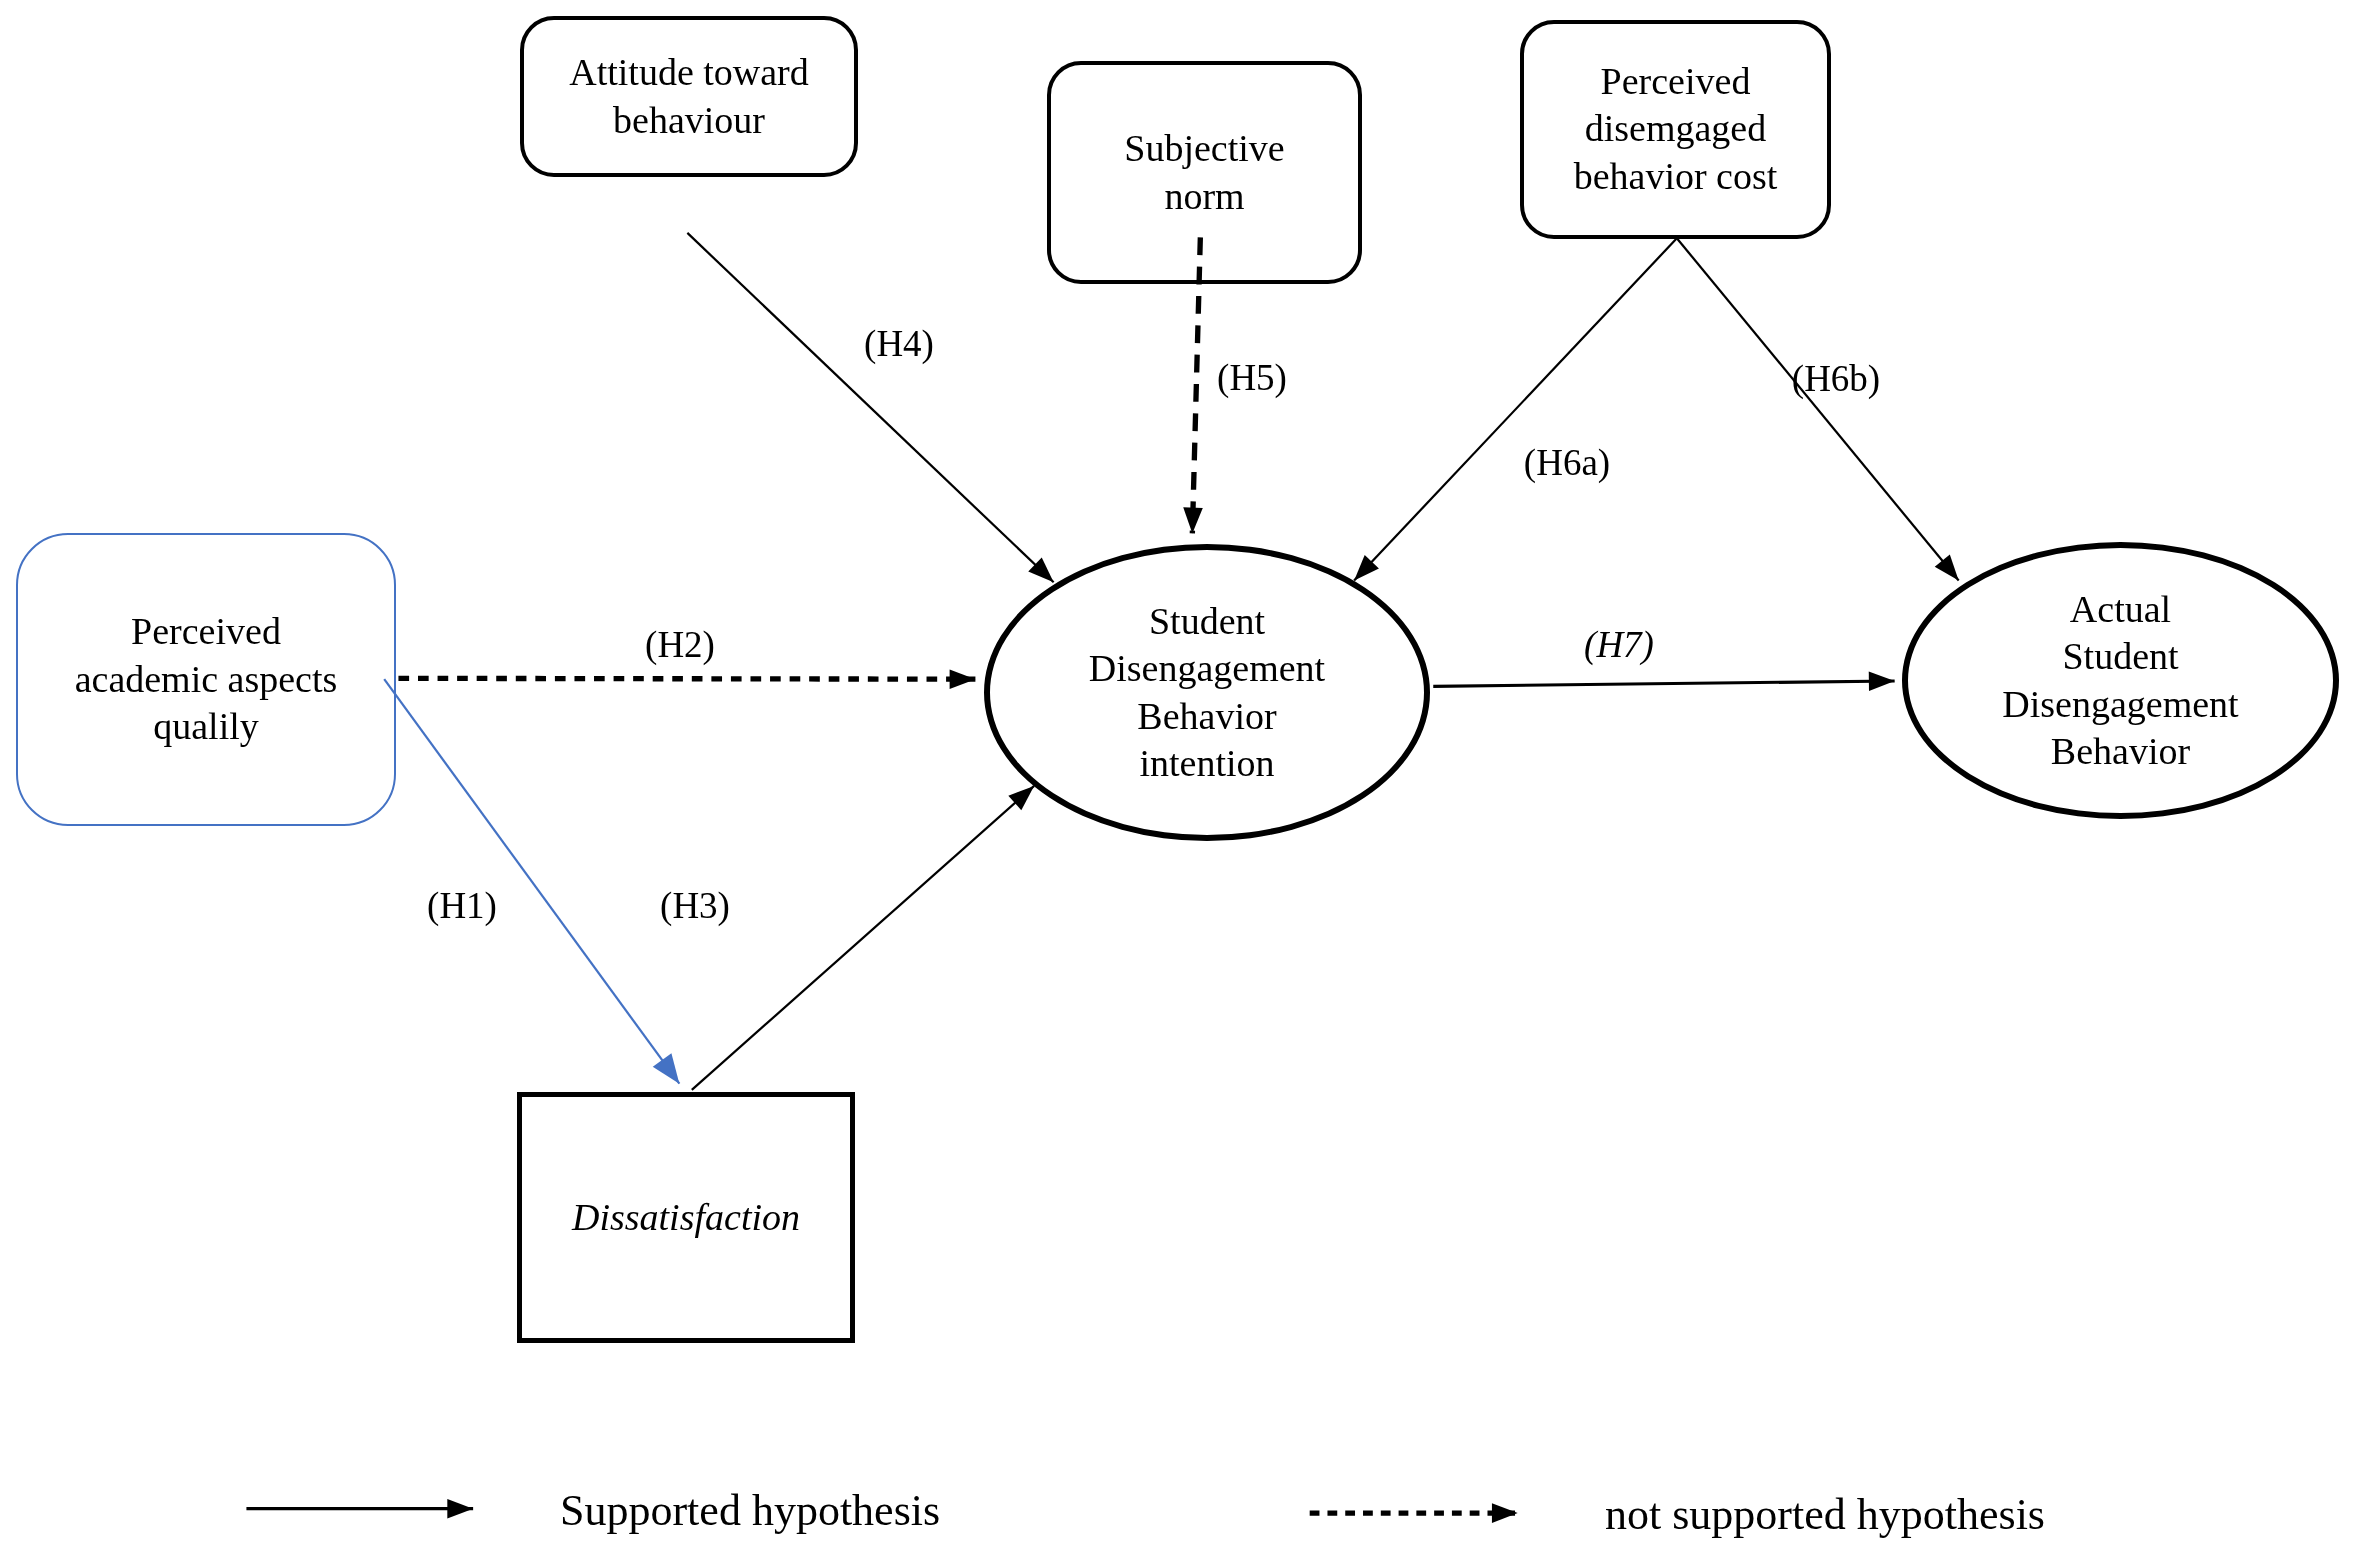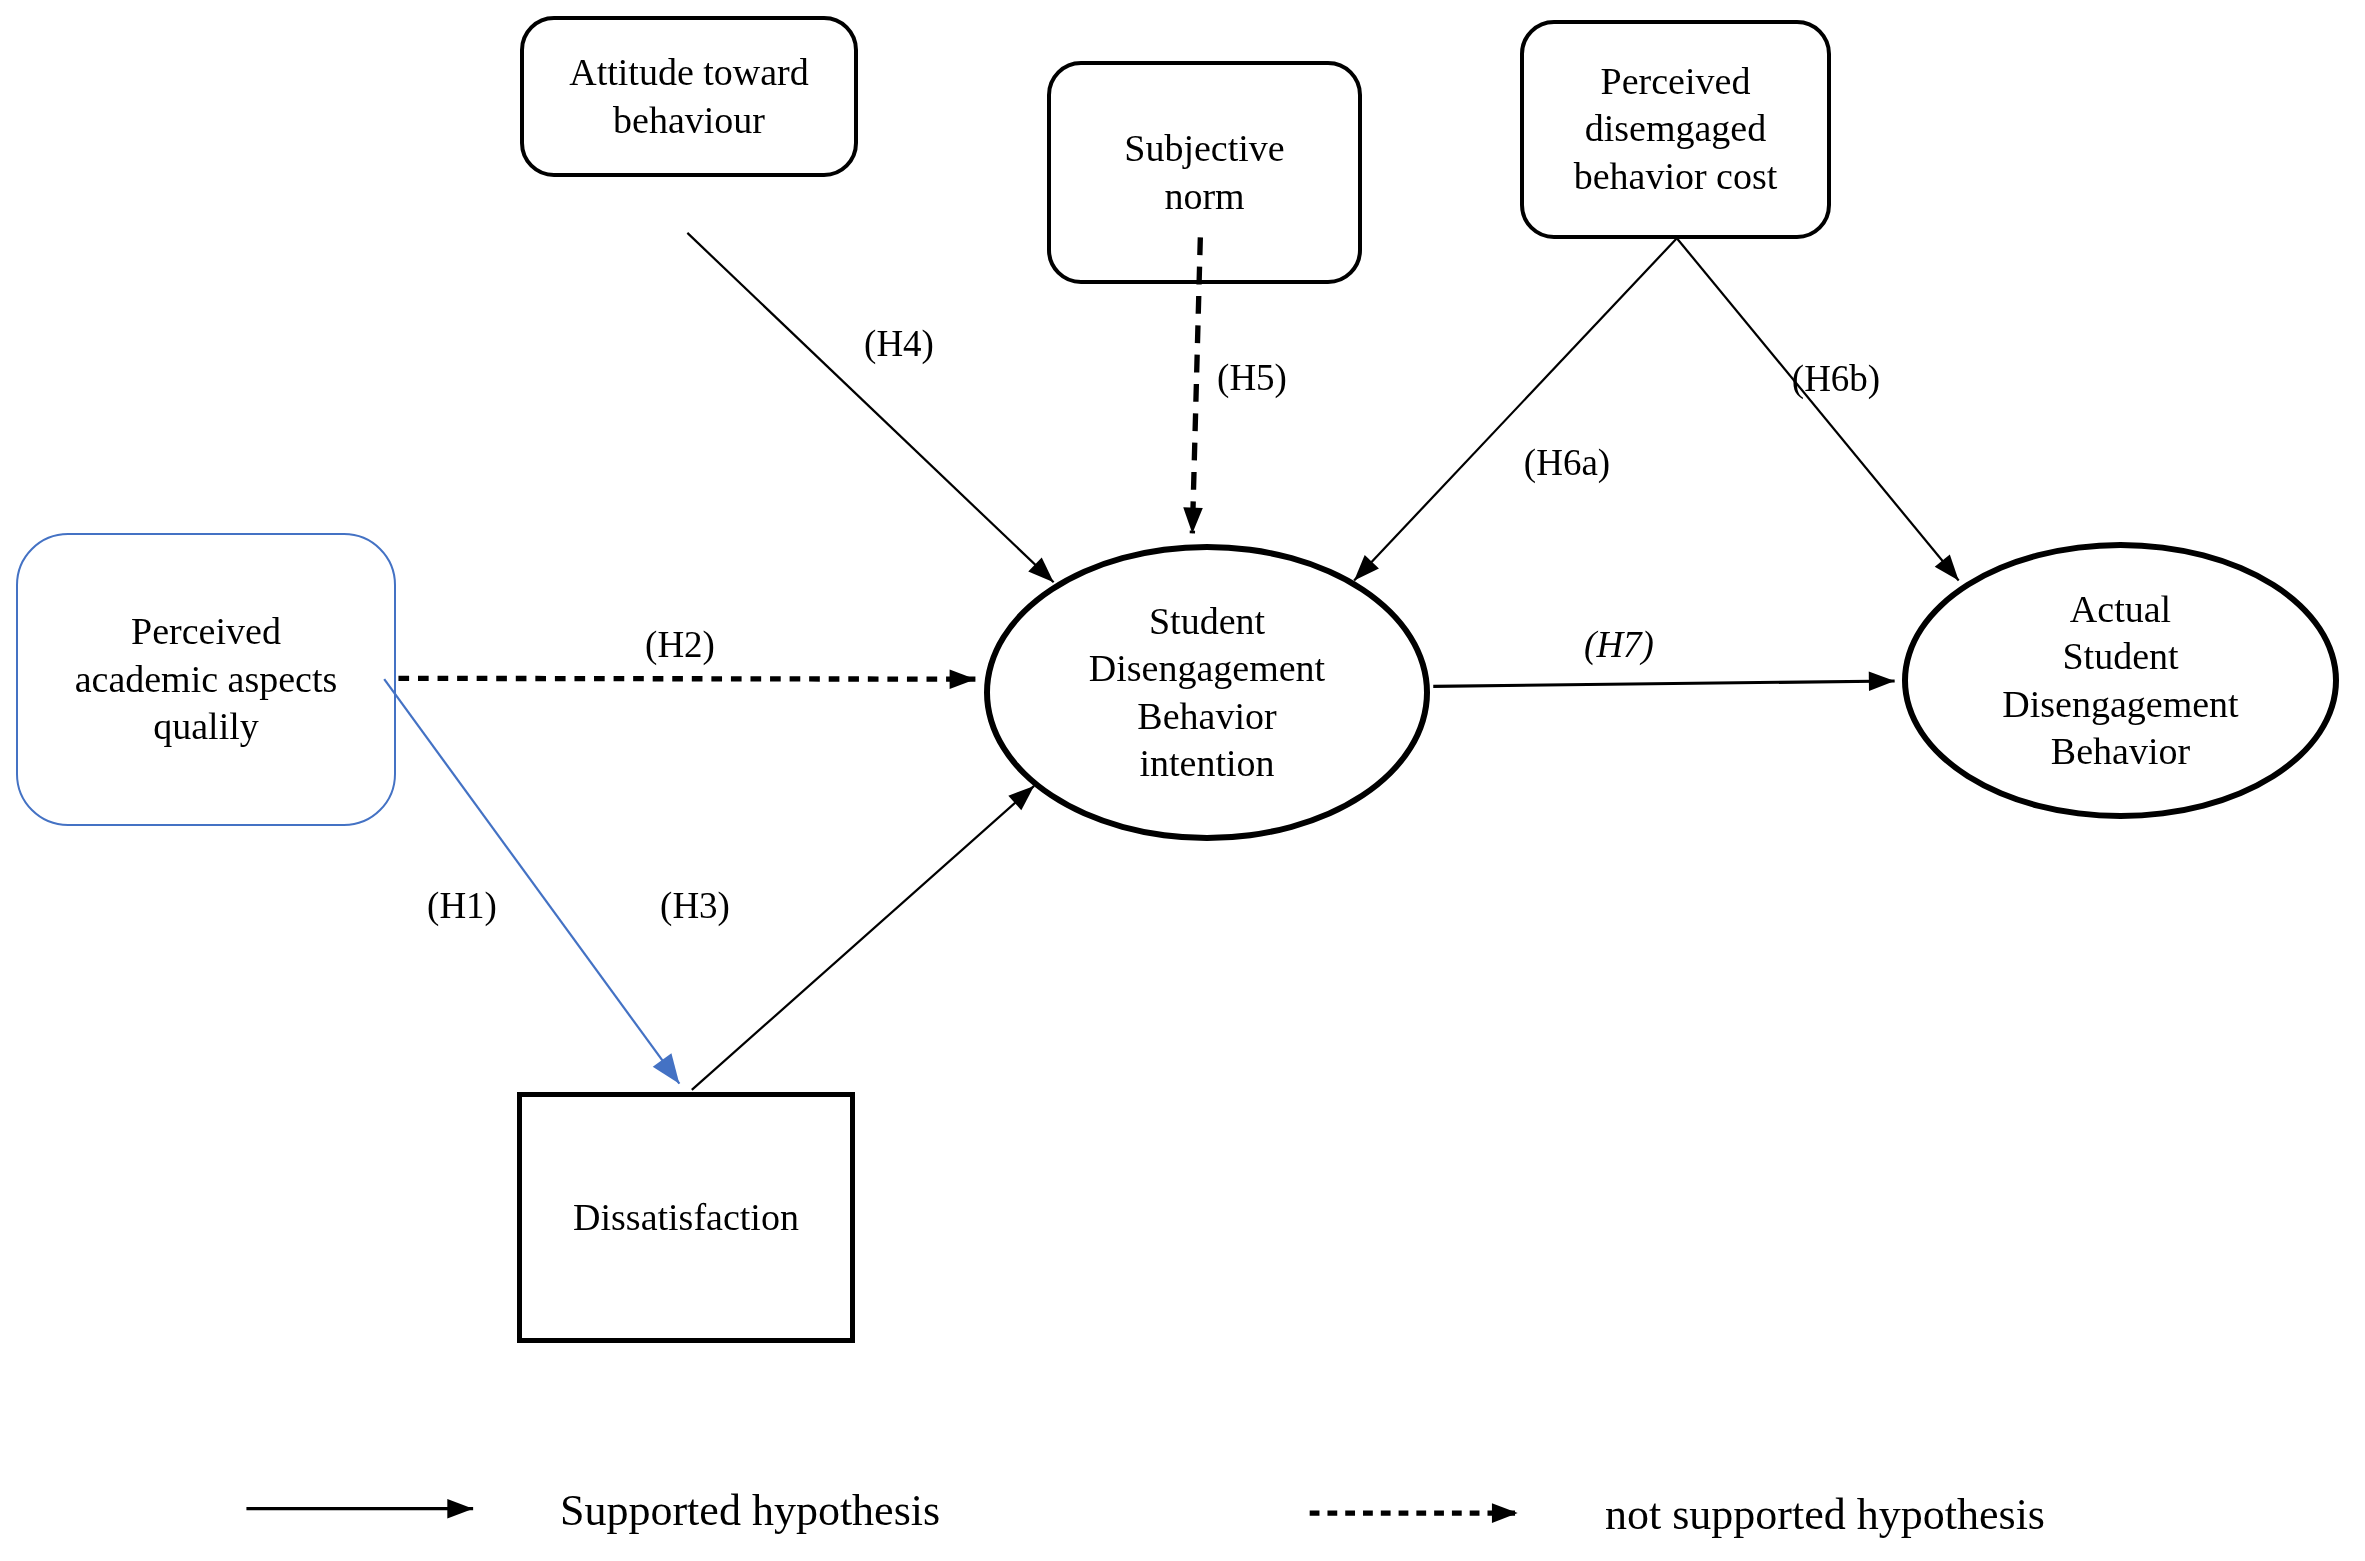--- a/index.html
+++ b/index.html
@@ -24,21 +24,21 @@
   }
   .node .node-label{white-space:pre-line;}
   .box-rounded{border:4.4px solid #000;border-radius:34px;}
   .node-attitude{left:520px;top:16px;width:338px;height:161px;}
   .node-subjective{left:1047px;top:21.3px;width:315px;height:223px;margin-top:40px;}
   .node-cost{left:1520px;top:19.6px;width:311px;height:219px;}
   .node-paaq{left:16px;top:533px;width:380px;height:293px;border:2.7px solid #4472C4;border-radius:52px;}
   .ellipse{border:6.2px solid #000;border-radius:50%;}
   .node-intention{left:984px;top:544px;width:446px;height:297px;}
   .node-actual{left:1902px;top:542px;width:437px;height:277px;}
-  .node-dissat{left:517px;top:1092px;width:338px;height:251px;border:5.3px solid #000;border-radius:0;}
+  .node-dissat{left:517px;top:1092px;width:338px;height:251px;border:5.3px solid #000;border-radius:0;font-style:italic;}
   .elabel{
     position:absolute;z-index:6;
     transform:translate(-50%,-50%);
     font-size:37px;white-space:nowrap;
   }
   .legend-label{
     position:absolute;z-index:6;
     transform:translateY(-50%);
     font-size:44px;white-space:nowrap;
   }

